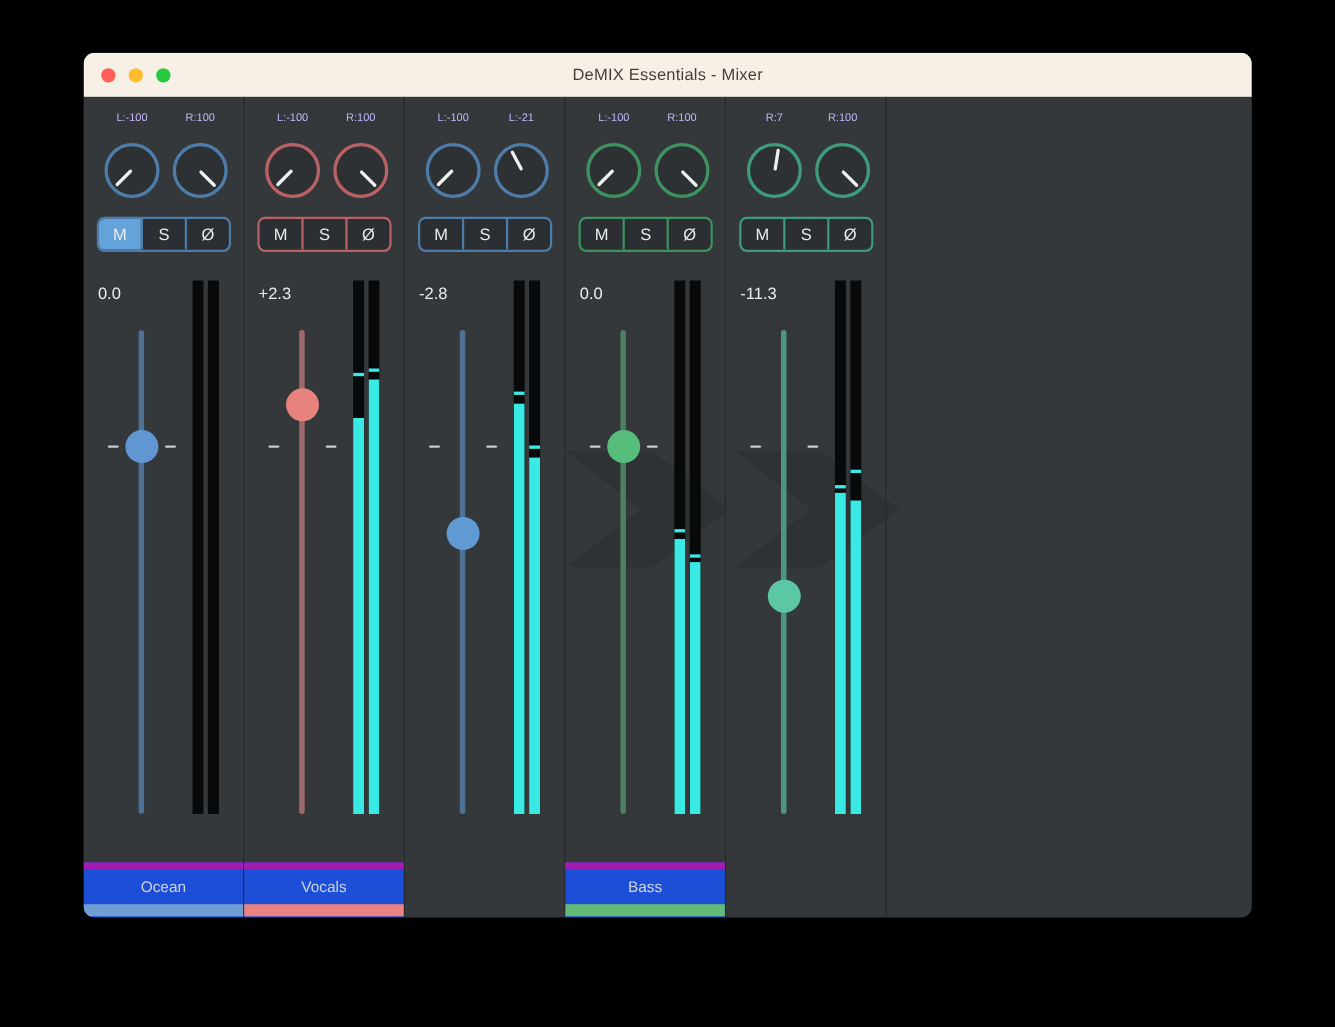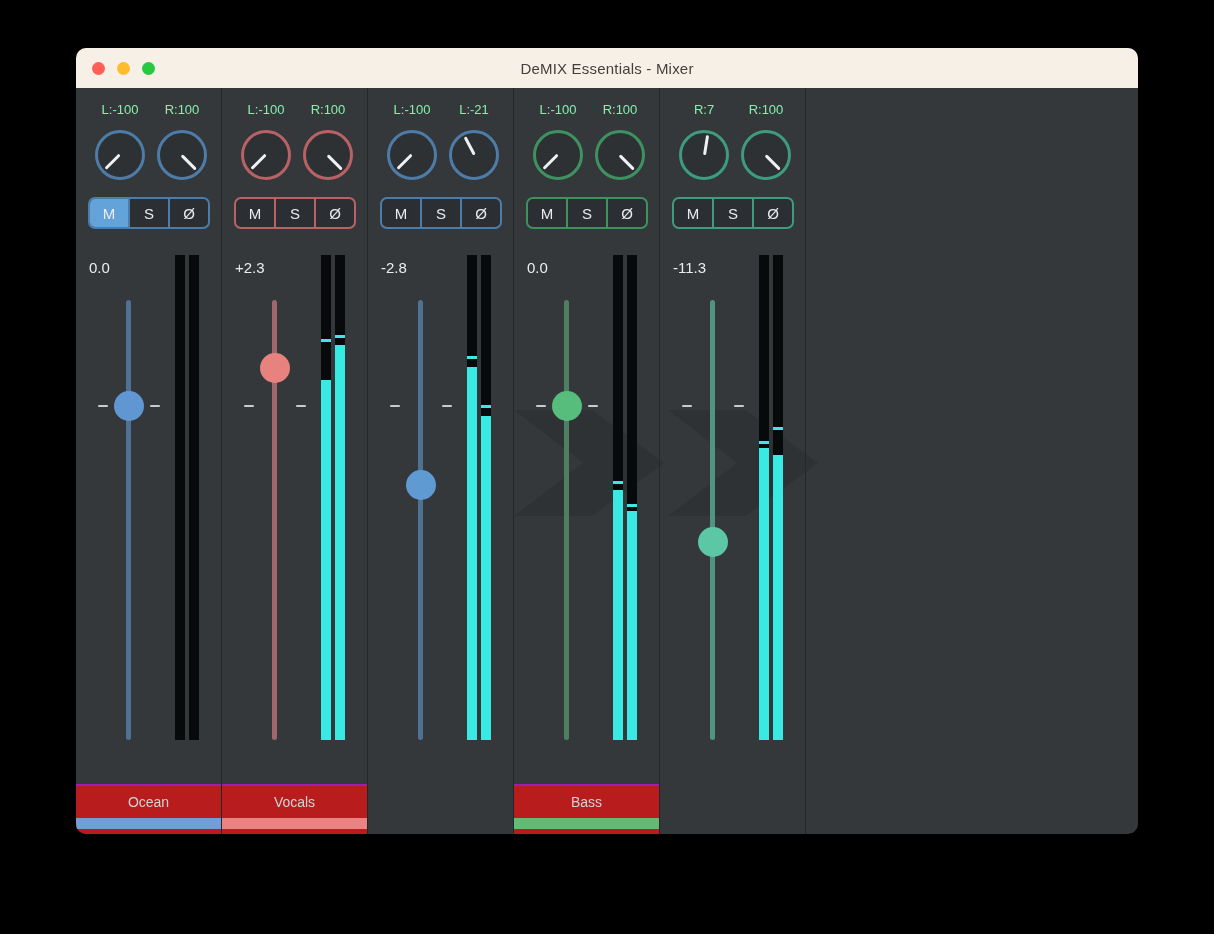--- a/index.html
+++ b/index.html
@@ -21,21 +21,21 @@
 
   .watermark{position:absolute;width:150px;height:106px;background:rgba(0,0,0,0.10);
     clip-path:polygon(0 0,52% 0,100% 50%,52% 100%,0 100%,46% 50%)}
   .wm1{left:438px;top:322px}
   .wm2{left:592px;top:322px}
 
   .strips{position:absolute;inset:0;display:flex}
   .strip{width:146px;height:100%;position:relative;border-right:1px solid #25282b}
 
   .knob-label{position:absolute;top:14px;width:62px;text-align:center;
-    font-size:13px;color:#86efac}
+    font-size:10px;color:#c4b5fd}
   .kl-left{left:13px}.kl-right{left:75px}
 
   .knob{position:absolute;top:42px;width:50px;height:50px;border-radius:50%;
     border:3px solid var(--ring);background:#2d3134}
   .knob-left{left:19px}.knob-right{left:81px}
   .pointer-wrap{position:absolute;inset:0;transform:rotate(var(--angle,0deg))}
   .pointer{position:absolute;left:50%;top:2px;width:3px;height:20px;margin-left:-1.5px;
     background:#eef1f3;border-radius:2px}
 
   .msp{position:absolute;left:12px;top:109px;width:122px;height:32px;
@@ -57,22 +57,22 @@
     width:30px;height:30px;border-radius:50%;background:var(--accent)}
 
   .meter{position:absolute;left:99px;top:167px;width:24px;height:485px}
   .mbar{position:absolute;top:0;bottom:0;width:10px;background:#08090a;overflow:hidden;left:0}
   .mbar-right{left:14px}
   .mfill{position:absolute;left:0;right:0;top:var(--fill-top,100%);bottom:0;
     background:var(--meter,#39e9e3)}
   .mpeak{position:absolute;left:0;right:0;top:var(--peak-top,-9px);height:3px;
     background:var(--meter,#39e9e3)}
 
-  .bottom{position:absolute;left:0;right:0;bottom:0;height:50px;background:#b91c1c;
-    border-top:2px solid #a21caf}
+  .bottom{position:absolute;left:0;right:0;bottom:0;height:50px;background:#1d4ed8;
+    border-top:6px solid #a21caf}
   .chname{height:32px;line-height:32px;text-align:center;font-size:14px;color:#d0d4d7}
   .chbar{height:11px;background:var(--bar)}
 </style>
 </head>
 <body>
 
 <div class="window">
 
   <div class="titlebar">
     <div class="traffic">

